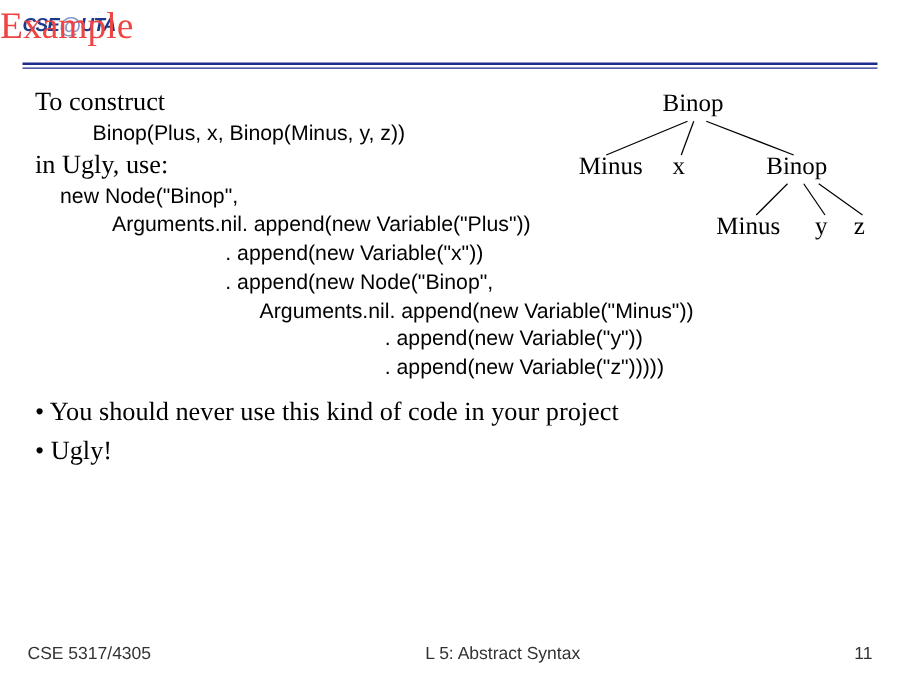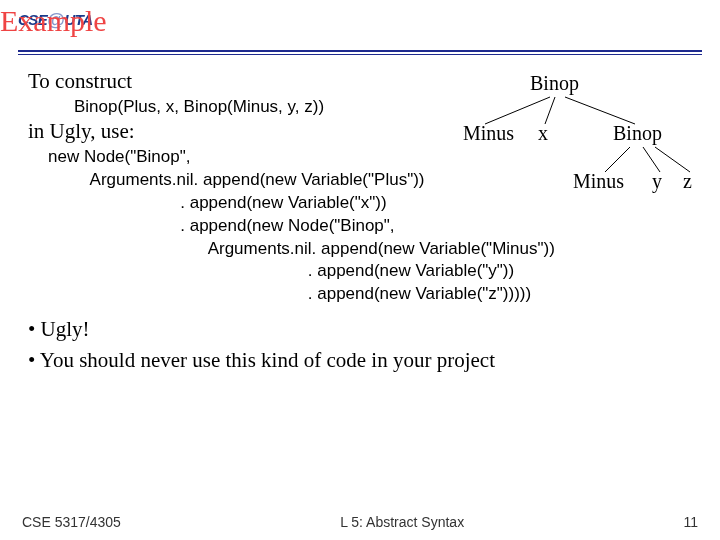--- a/index.html
+++ b/index.html
@@ -131,22 +131,22 @@
   <div class="expr">Binop(Plus, x, Binop(Minus, y, z))</div>
   <div>in Ugly, use:</div>
   <div class="codeblock">new Node("Binop",
          Arguments.nil. append(new Variable("Plus"))
                             . append(new Variable("x"))
                             . append(new Node("Binop",
                                   Arguments.nil. append(new Variable("Minus"))
                                                        . append(new Variable("y"))
                                                        . append(new Variable("z")))))</div>
   <div class="bullets">
+    <div class="bullet">You should never use this kind of code in your project</div>
     <div class="bullet">Ugly!</div>
-    <div class="bullet">You should never use this kind of code in your project</div>
   </div>
 </div>
 
 <div class="tree">
   <svg>
     <line x1="95" y1="25" x2="30" y2="52" stroke="#000" stroke-width="1"></line>
     <line x1="100" y1="25" x2="90" y2="52" stroke="#000" stroke-width="1"></line>
     <line x1="110" y1="25" x2="180" y2="52" stroke="#000" stroke-width="1"></line>
     <line x1="175" y1="75" x2="150" y2="100" stroke="#000" stroke-width="1"></line>
     <line x1="188" y1="75" x2="205" y2="100" stroke="#000" stroke-width="1"></line>

